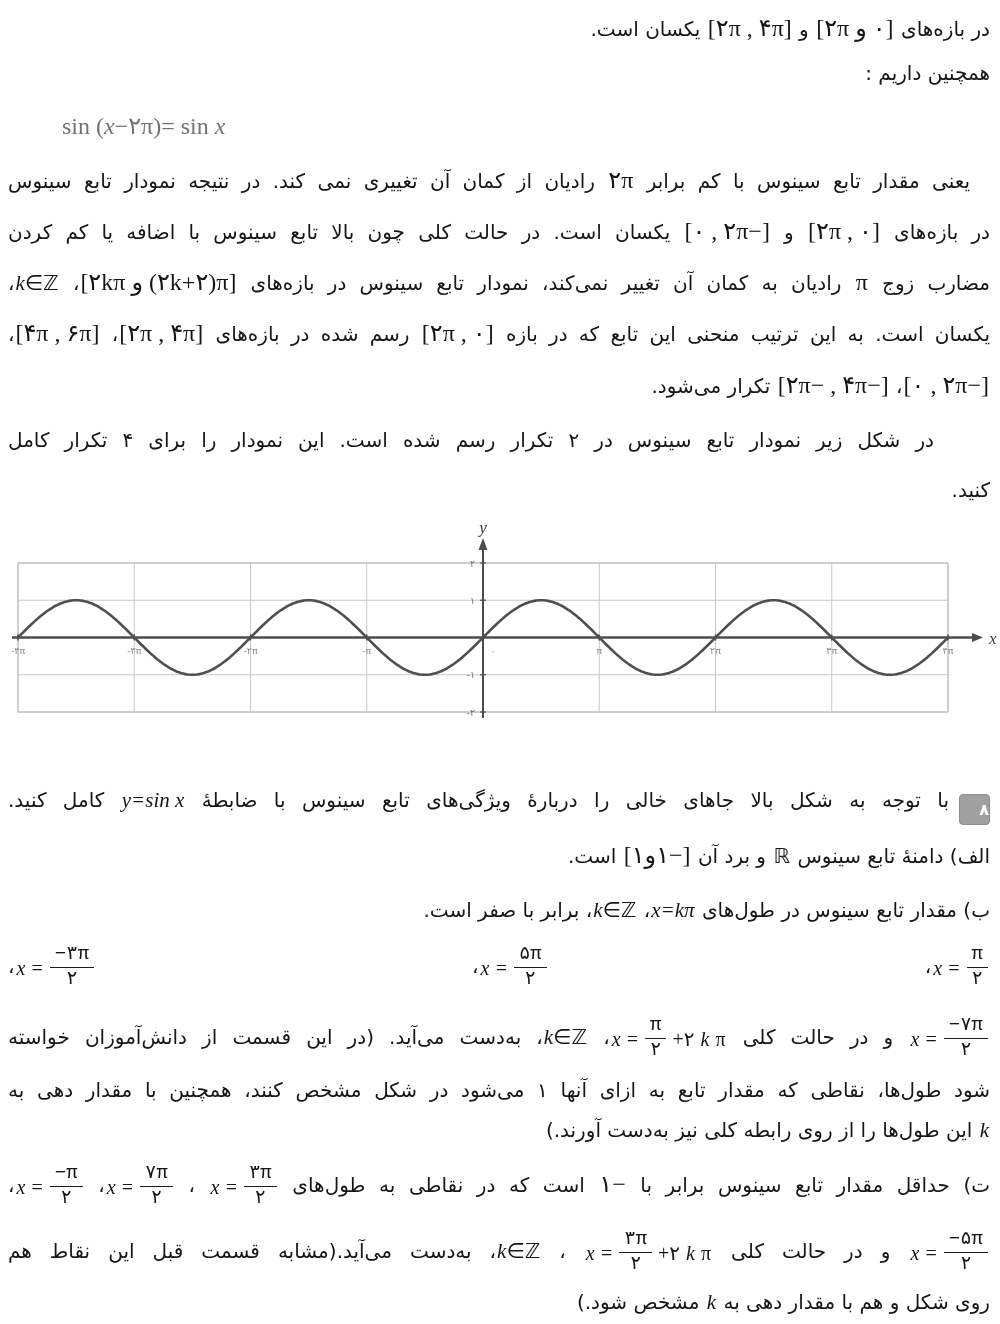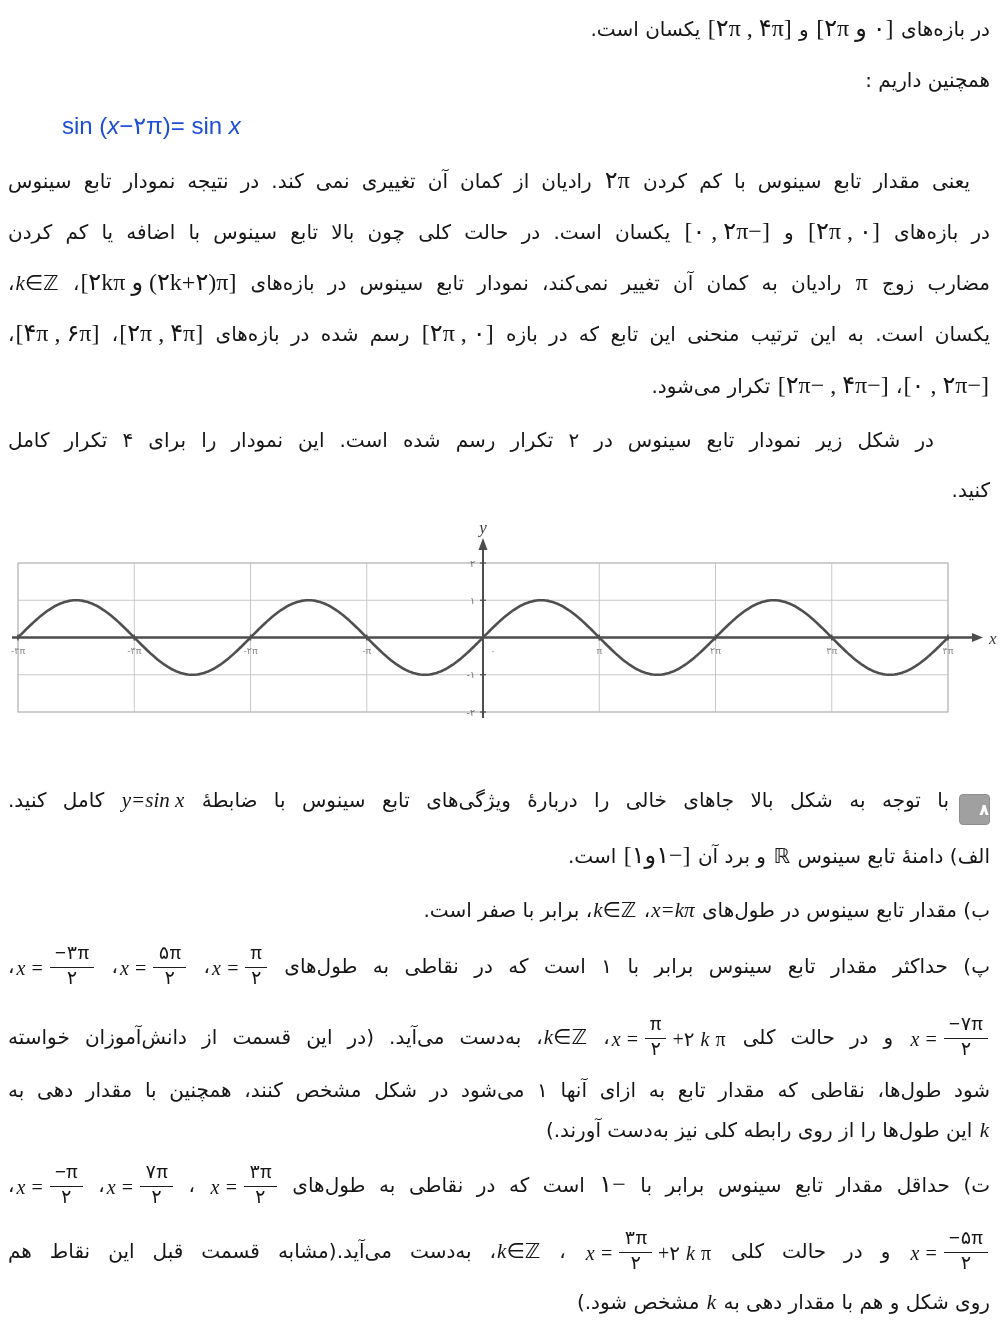--- a/index.html
+++ b/index.html
@@ -11,46 +11,46 @@
   .ind1{padding-right:20px;}
   .ind2{padding-right:56px;}
   
   .mt, .mt span{direction:ltr;unicode-bidi:bidi-override;}
   .mt{display:inline-block;font-family:"Liberation Serif","DejaVu Sans",serif;
       font-size:24px;padding:0 1px;}
   .meq{display:inline-block;direction:ltr;unicode-bidi:isolate;
        font-family:"Liberation Serif","DejaVu Sans",serif;font-style:italic;font-size:21px;padding:0 1px;}
   
   #formula{position:absolute;left:62px;top:112px;direction:ltr;
-           font-family:Liberation Sans, sans-serif;font-size:24px;color:#1d4ed8;}
+           font-family:Liberation Serif, serif;font-size:24px;color:#737373;}
   #formula .it{font-style:italic;}
   
   .ft{display:inline-flex;direction:ltr;align-items:center;vertical-align:middle;
       font-family:"Liberation Serif","DejaVu Sans",serif;font-size:20px;padding:0 2px;gap:6px;}
   .fl{font-style:italic;}
   .fr{display:inline-flex;flex-direction:column;align-items:center;line-height:1.25;font-size:19px;font-family:Liberation Mono, monospace;}
   .fn{border-bottom:1.7px solid #1c1c1c;padding:0 5px;}
   .fd{padding:0 5px;}
   .fk{font-style:italic;}
   
   .badge{display:inline-block;width:29px;height:29px;border-radius:4px;background:#a0a0a0;
          border:1px solid #8d8d8d;color:#ffffff;font-size:16px;font-weight:bold;line-height:29px;
          text-align:center;vertical-align:-8px;margin-left:10px;}
   #graph{position:absolute;left:0;top:500px;width:1000px;height:248px;}
 </style>
 </head>
 <body>
 
 <div class="ln" style="top:8px"><span>در بازه‌های </span><span class="mt">[۲π و ۰]</span><span> و </span><span class="mt">[۲π , ۴π]</span><span> یکسان است.</span></div>
 
-<div class="ln" style="top:60px"><span>همچنین داریم :</span></div>
+<div class="ln" style="top:53px"><span>همچنین داریم :</span></div>
 
 <div id="formula"><span>sin (</span><span class="it">x</span><span>−۲π</span><span>)= sin </span><span class="it">x</span></div>
 
-<div class="ln j ind1" style="top:160px"><span>یعنی مقدار تابع سینوس با کم کردن </span><span class="mt">۲π</span><span> رادیان از کمان آن تغییری نمی کند. در نتیجه نمودار تابع سینوس</span></div>
+<div class="ln j ind1" style="top:160px"><span>یعنی مقدار تابع سینوس با کم برابر </span><span class="mt">۲π</span><span> رادیان از کمان آن تغییری نمی کند. در نتیجه نمودار تابع سینوس</span></div>
 <div class="ln j" style="top:211px"><span>در بازه‌های </span><span class="mt">[۲π , ۰]</span><span> و </span><span class="mt">[۰ , ۲π−]</span><span> یکسان است. در حالت کلی چون بالا تابع سینوس با اضافه یا کم کردن</span></div>
 <div class="ln j" style="top:262px"><span>مضارب زوج </span><span class="mt">π</span><span> رادیان به کمان آن تغییر نمی‌کند، نمودار تابع سینوس در بازه‌های </span><span class="mt">[۲kπ و (۲k+۲)π]</span><span>، </span><span class="meq">k∈ℤ</span><span>،</span></div>
 <div class="ln j" style="top:313px"><span>یکسان است. به این ترتیب منحنی این تابع که در بازه </span><span class="mt">[۲π , ۰]</span><span> رسم شده در بازه‌های </span><span class="mt">[۲π , ۴π]</span><span>، </span><span class="mt">[۴π , ۶π]</span><span>،</span></div>
 <div class="ln" style="top:365px"><span class="mt">[۰ , ۲π−]</span><span>، </span><span class="mt">[۲π− , ۴π−]</span><span> تکرار می‌شود.</span></div>
 
 <div class="ln j ind2" style="top:420px"><span>در شکل زیر نمودار تابع سینوس در ۲ تکرار رسم شده است. این نمودار را برای ۴ تکرار کامل</span></div>
 <div class="ln" style="top:470px"><span>کنید.</span></div>
 
 <svg id="graph" viewBox="0 0 1000 248" xmlns="http://www.w3.org/2000/svg">
     <line x1="18" y1="63" x2="18" y2="212" stroke="#c8c8c8" stroke-width="1"></line>
@@ -100,21 +100,21 @@
     <text x="475" y="215.5" font-size="9.5" font-family="&quot;DejaVu Sans&quot;,sans-serif" fill="#6f6f6f" text-anchor="end">-۲</text>
     <path d="M18.0 137.5L20.3 135.2L22.7 132.8L25.0 130.5L27.3 128.2L29.6 126.0L32.0 123.8L34.3 121.6L36.6 119.6L38.9 117.5L41.3 115.6L43.6 113.8L45.9 112.0L48.2 110.3L50.6 108.8L52.9 107.4L55.2 106.0L57.5 104.9L59.9 103.8L62.2 102.9L64.5 102.1L66.8 101.4L69.2 100.9L71.5 100.5L73.8 100.3L76.1 100.3L78.5 100.3L80.8 100.5L83.1 100.9L85.4 101.4L87.8 102.1L90.1 102.9L92.4 103.8L94.7 104.9L97.1 106.0L99.4 107.4L101.7 108.8L104.0 110.3L106.4 112.0L108.7 113.8L111.0 115.6L113.3 117.5L115.7 119.6L118.0 121.6L120.3 123.8L122.6 126.0L125.0 128.2L127.3 130.5L129.6 132.8L131.9 135.2L134.3 137.5L136.6 139.8L138.9 142.2L141.2 144.5L143.6 146.8L145.9 149.0L148.2 151.2L150.5 153.4L152.9 155.4L155.2 157.5L157.5 159.4L159.8 161.2L162.2 163.0L164.5 164.7L166.8 166.2L169.1 167.6L171.5 169.0L173.8 170.1L176.1 171.2L178.4 172.1L180.8 172.9L183.1 173.6L185.4 174.1L187.7 174.5L190.1 174.7L192.4 174.8L194.7 174.7L197.0 174.5L199.4 174.1L201.7 173.6L204.0 172.9L206.3 172.1L208.7 171.2L211.0 170.1L213.3 169.0L215.6 167.6L218.0 166.2L220.3 164.7L222.6 163.0L224.9 161.2L227.3 159.4L229.6 157.5L231.9 155.4L234.2 153.4L236.6 151.2L238.9 149.0L241.2 146.8L243.5 144.5L245.9 142.2L248.2 139.8L250.5 137.5L252.8 135.2L255.2 132.8L257.5 130.5L259.8 128.2L262.1 126.0L264.5 123.8L266.8 121.6L269.1 119.6L271.4 117.5L273.8 115.6L276.1 113.8L278.4 112.0L280.7 110.3L283.1 108.8L285.4 107.4L287.7 106.0L290.0 104.9L292.4 103.8L294.7 102.9L297.0 102.1L299.3 101.4L301.7 100.9L304.0 100.5L306.3 100.3L308.6 100.3L311.0 100.3L313.3 100.5L315.6 100.9L317.9 101.4L320.3 102.1L322.6 102.9L324.9 103.8L327.2 104.9L329.6 106.0L331.9 107.4L334.2 108.8L336.5 110.3L338.9 112.0L341.2 113.8L343.5 115.6L345.8 117.5L348.2 119.6L350.5 121.6L352.8 123.8L355.1 126.0L357.5 128.2L359.8 130.5L362.1 132.8L364.4 135.2L366.8 137.5L369.1 139.8L371.4 142.2L373.7 144.5L376.1 146.8L378.4 149.0L380.7 151.2L383.0 153.4L385.4 155.4L387.7 157.5L390.0 159.4L392.3 161.2L394.7 163.0L397.0 164.7L399.3 166.2L401.6 167.6L404.0 169.0L406.3 170.1L408.6 171.2L410.9 172.1L413.3 172.9L415.6 173.6L417.9 174.1L420.2 174.5L422.6 174.7L424.9 174.8L427.2 174.7L429.5 174.5L431.9 174.1L434.2 173.6L436.5 172.9L438.8 172.1L441.2 171.2L443.5 170.1L445.8 169.0L448.1 167.6L450.5 166.2L452.8 164.7L455.1 163.0L457.4 161.2L459.8 159.4L462.1 157.5L464.4 155.4L466.7 153.4L469.1 151.2L471.4 149.0L473.7 146.8L476.0 144.5L478.4 142.2L480.7 139.8L483.0 137.5L485.3 135.2L487.7 132.8L490.0 130.5L492.3 128.2L494.6 126.0L497.0 123.8L499.3 121.6L501.6 119.6L503.9 117.5L506.3 115.6L508.6 113.8L510.9 112.0L513.2 110.3L515.6 108.8L517.9 107.4L520.2 106.0L522.5 104.9L524.9 103.8L527.2 102.9L529.5 102.1L531.8 101.4L534.2 100.9L536.5 100.5L538.8 100.3L541.1 100.3L543.5 100.3L545.8 100.5L548.1 100.9L550.4 101.4L552.8 102.1L555.1 102.9L557.4 103.8L559.7 104.9L562.1 106.0L564.4 107.4L566.7 108.8L569.0 110.3L571.4 112.0L573.7 113.8L576.0 115.6L578.3 117.5L580.7 119.6L583.0 121.6L585.3 123.8L587.6 126.0L590.0 128.2L592.3 130.5L594.6 132.8L596.9 135.2L599.3 137.5L601.6 139.8L603.9 142.2L606.2 144.5L608.6 146.8L610.9 149.0L613.2 151.2L615.5 153.4L617.9 155.4L620.2 157.5L622.5 159.4L624.8 161.2L627.2 163.0L629.5 164.7L631.8 166.2L634.1 167.6L636.5 169.0L638.8 170.1L641.1 171.2L643.4 172.1L645.8 172.9L648.1 173.6L650.4 174.1L652.7 174.5L655.1 174.7L657.4 174.8L659.7 174.7L662.0 174.5L664.4 174.1L666.7 173.6L669.0 172.9L671.3 172.1L673.7 171.2L676.0 170.1L678.3 169.0L680.6 167.6L683.0 166.2L685.3 164.7L687.6 163.0L689.9 161.2L692.3 159.4L694.6 157.5L696.9 155.4L699.2 153.4L701.6 151.2L703.9 149.0L706.2 146.8L708.5 144.5L710.9 142.2L713.2 139.8L715.5 137.5L717.8 135.2L720.2 132.8L722.5 130.5L724.8 128.2L727.1 126.0L729.5 123.8L731.8 121.6L734.1 119.6L736.4 117.5L738.8 115.6L741.1 113.8L743.4 112.0L745.7 110.3L748.1 108.8L750.4 107.4L752.7 106.0L755.0 104.9L757.4 103.8L759.7 102.9L762.0 102.1L764.3 101.4L766.7 100.9L769.0 100.5L771.3 100.3L773.6 100.3L776.0 100.3L778.3 100.5L780.6 100.9L782.9 101.4L785.3 102.1L787.6 102.9L789.9 103.8L792.2 104.9L794.6 106.0L796.9 107.4L799.2 108.8L801.5 110.3L803.9 112.0L806.2 113.8L808.5 115.6L810.8 117.5L813.2 119.6L815.5 121.6L817.8 123.8L820.1 126.0L822.5 128.2L824.8 130.5L827.1 132.8L829.4 135.2L831.8 137.5L834.1 139.8L836.4 142.2L838.7 144.5L841.1 146.8L843.4 149.0L845.7 151.2L848.0 153.4L850.4 155.4L852.7 157.5L855.0 159.4L857.3 161.2L859.7 163.0L862.0 164.7L864.3 166.2L866.6 167.6L869.0 169.0L871.3 170.1L873.6 171.2L875.9 172.1L878.3 172.9L880.6 173.6L882.9 174.1L885.2 174.5L887.6 174.7L889.9 174.8L892.2 174.7L894.5 174.5L896.9 174.1L899.2 173.6L901.5 172.9L903.8 172.1L906.2 171.2L908.5 170.1L910.8 169.0L913.1 167.6L915.5 166.2L917.8 164.7L920.1 163.0L922.4 161.2L924.8 159.4L927.1 157.5L929.4 155.4L931.7 153.4L934.1 151.2L936.4 149.0L938.7 146.8L941.0 144.5L943.4 142.2L945.7 139.8L948.0 137.5" fill="none" stroke="#4f4f4f" stroke-width="2.6" stroke-linecap="round"></path>
   </svg>
 
 <div class="ln j" style="top:780px"><span class="badge">۸</span><span>با توجه به شکل بالا جاهای خالی را دربارۀ ویژگی‌های تابع سینوس با ضابطۀ </span><span class="meq">y=sin x</span><span> کامل کنید.</span></div>
 
 <div class="ln" style="top:835px"><span>الف) دامنۀ تابع سینوس </span><span class="meq">ℝ</span><span> و برد آن </span><span class="mt">[۱و۱−]</span><span> است.</span></div>
 
 <div class="ln" style="top:890px"><span>ب) مقدار تابع سینوس در طول‌های </span><span class="meq">x=kπ</span><span>، </span><span class="meq">k∈ℤ</span><span>، برابر با صفر است.</span></div>
 
-<div class="ln j" style="top:928px;line-height:76px"><span>پ) حداکثر مقدار تابع سینوس برابر با ۱ است که در نقاطی به طول‌های </span><span class="ft">
+<div class="ln j" style="top:928px;line-height:76px"><span class="ft">
       <span class="fl">x =</span>
       <span class="fr">
         <span class="fn">π</span>
         <span class="fd">۲</span>
       </span>
     </span><span>، </span><span class="ft">
       <span class="fl">x =</span>
       <span class="fr">
         <span class="fn">۵π</span>
         <span class="fd">۲</span>

